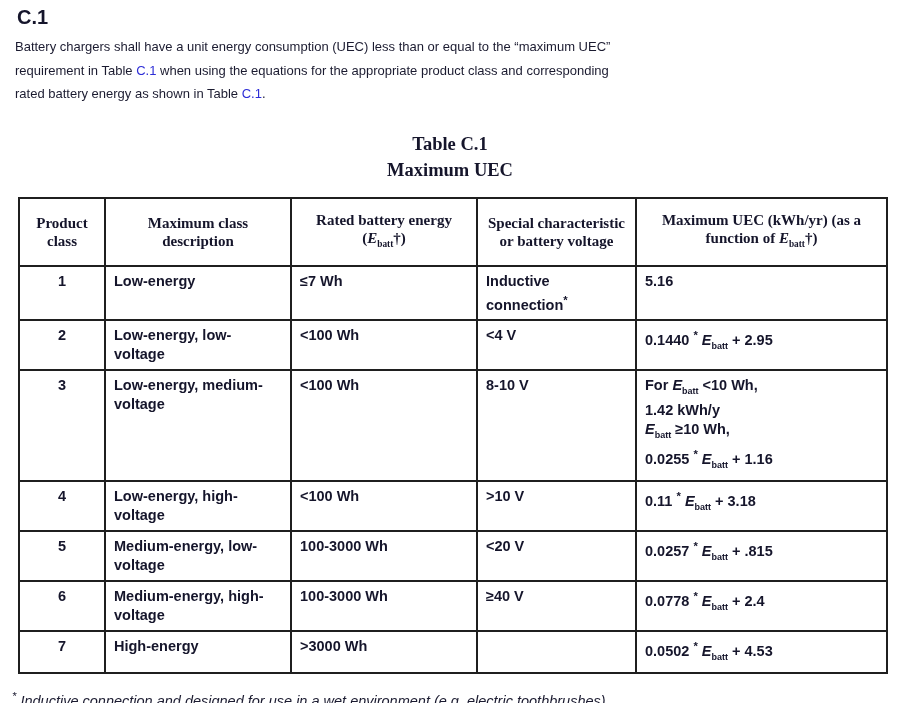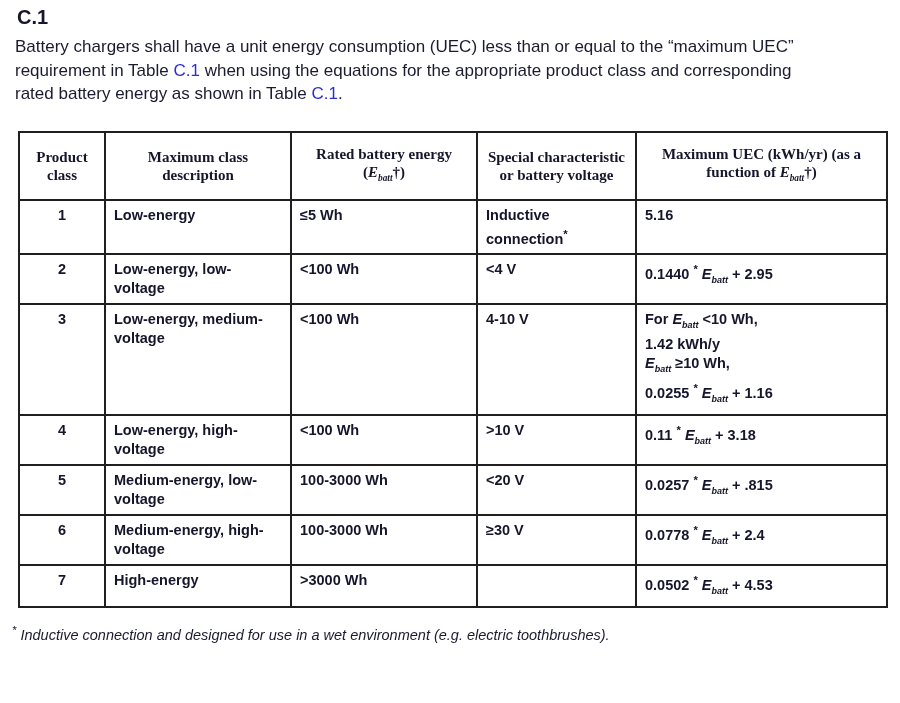--- a/index.html
+++ b/index.html
@@ -10,21 +10,21 @@
     color:#1b1b30;
     overflow:hidden;
   }
   .heading {
     font-weight:bold;
     font-size:20px;
     margin:6px 0 0 17px;
     color:#15152b;
   }
   .para {
-    font-size:17px;
+    font-size:13px;
     line-height:23.5px;
     margin:6px 12px 8px 15px;
     color:#1b1b30;
   }
   .link { color:#2d2dd6; cursor:pointer; }
   .tbl-title {
     text-align:center;
     font-family:"Liberation Serif", serif;
     font-weight:bold;
     font-size:18.5px;
@@ -59,39 +59,41 @@
     color:#15152b;
   }
   td.c0 { text-align:center; }
   tbody tr:nth-child(1) td { height:46px; }
   tbody tr:nth-child(2) td { height:30px; }
   tbody tr:nth-child(3) td { height:83px; }
   tbody tr:nth-child(4) td { height:45px; }
   tbody tr:nth-child(5) td { height:49px; }
   tbody tr:nth-child(6) td { height:50px; }
   tbody tr:nth-child(7) td { height:30px; }
-  sub { font-size:0.62em; font-style:italic; }
+  sub { font-size:0.62em; }
   sup { font-size:0.78em; }
   .e  { font-style:italic; }
   .footnotes { margin:8px 0 0 12px; }
   .fn {
     font-style:italic;
     font-size:14.5px;
     line-height:20.5px;
     color:#1b1b30;
   }
 </style>
 </head>
 <body>
 
 <div class="heading">C.1</div>
 
 <div class="para"><span>Battery chargers shall have a unit energy consumption (UEC) less than or equal to the “maximum UEC”<br>requirement in Table </span><span class="link">C.1</span><span> when using the equations for the appropriate product class and corresponding<br>rated battery energy as shown in Table </span><span class="link">C.1</span><span>.</span></div>
 
 <div class="tbl-title">
+  <div>Table C.1</div>
+  <div>Maximum UEC</div>
 </div>
 
 <table>
   <colgroup>
     <col style="width:86px">
     <col style="width:186px">
     <col style="width:186px">
     <col style="width:159px">
     <col style="width:251px">
   </colgroup>
@@ -101,57 +103,57 @@
         <th>Maximum class description</th>
         <th>Rated battery energy (<span class="e">E</span><sub>batt</sub>†)</th>
         <th>Special characteristic or battery voltage</th>
         <th>Maximum UEC (kWh/yr) (as a function of <span class="e">E</span><sub>batt</sub>†)</th>
       </tr>
   </thead>
   <tbody>
       <tr>
         <td class="c0">1</td>
         <td class="c1">Low-energy</td>
-        <td class="c2">≤5 Wh</td>
+        <td class="c2">≤7 Wh</td>
         <td class="c3">Inductive connection<sup>*</sup></td>
         <td class="c4">5.16</td>
       </tr>
       <tr>
         <td class="c0">2</td>
         <td class="c1">Low-energy, low-voltage</td>
         <td class="c2">&lt;100 Wh</td>
         <td class="c3">&lt;4 V</td>
         <td class="c4">0.1440 <sup>*</sup> <span class="e">E</span><sub>batt</sub> + 2.95</td>
       </tr>
       <tr>
         <td class="c0">3</td>
         <td class="c1">Low-energy, medium-voltage</td>
         <td class="c2">&lt;100 Wh</td>
-        <td class="c3">4-10 V</td>
+        <td class="c3">8-10 V</td>
         <td class="c4">For <span class="e">E</span><sub>batt</sub> &lt;10 Wh,<br>1.42 kWh/y<br><span class="e">E</span><sub>batt</sub> ≥10 Wh,<br>0.0255 <sup>*</sup> <span class="e">E</span><sub>batt</sub> + 1.16</td>
       </tr>
       <tr>
         <td class="c0">4</td>
         <td class="c1">Low-energy, high-voltage</td>
         <td class="c2">&lt;100 Wh</td>
         <td class="c3">&gt;10 V</td>
         <td class="c4">0.11 <sup>*</sup> <span class="e">E</span><sub>batt</sub> + 3.18</td>
       </tr>
       <tr>
         <td class="c0">5</td>
         <td class="c1">Medium-energy, low-voltage</td>
         <td class="c2">100-3000 Wh</td>
         <td class="c3">&lt;20 V</td>
         <td class="c4">0.0257 <sup>*</sup> <span class="e">E</span><sub>batt</sub> + .815</td>
       </tr>
       <tr>
         <td class="c0">6</td>
         <td class="c1">Medium-energy, high-voltage</td>
         <td class="c2">100-3000 Wh</td>
-        <td class="c3">≥30 V</td>
+        <td class="c3">≥40 V</td>
         <td class="c4">0.0778 <sup>*</sup> <span class="e">E</span><sub>batt</sub> + 2.4</td>
       </tr>
       <tr>
         <td class="c0">7</td>
         <td class="c1">High-energy</td>
         <td class="c2">&gt;3000 Wh</td>
         <td class="c3"></td>
         <td class="c4">0.0502 <sup>*</sup> <span class="e">E</span><sub>batt</sub> + 4.53</td>
       </tr>
     </tbody>

